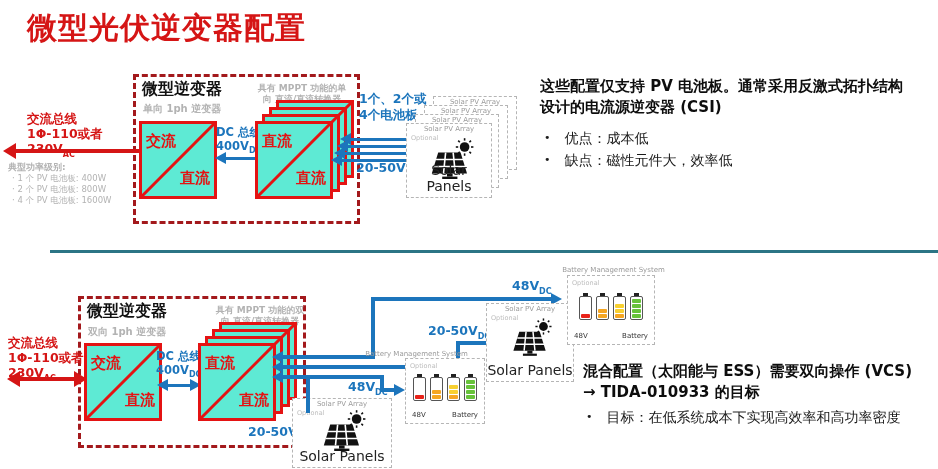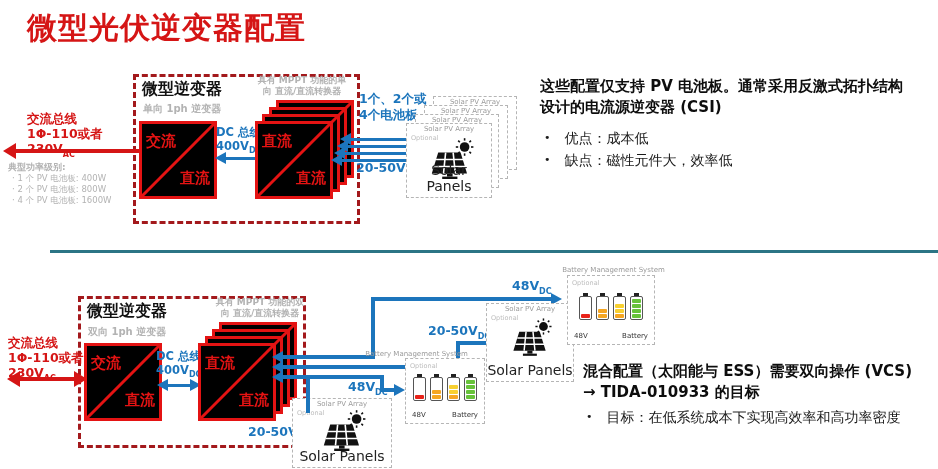--- a/index.html
+++ b/index.html
@@ -8,23 +8,23 @@
   }
   html,body{margin:0;padding:0;background:#888;}
   .stage{position:relative;width:938px;height:469px;background:#fff;overflow:hidden;
          font-family:"DejaVu Sans","Liberation Sans",sans-serif;}
   .abs{position:absolute;}
   .page-title{font-size:30px;font-weight:bold;color:var(--red);letter-spacing:1px;}
   
   .inv-box{border:3px dashed var(--dashred);background:transparent;}
   .inv-title{font-size:16px;font-weight:bold;color:#111;}
   .inv-sub{font-size:10px;font-weight:bold;color:#b3b3b3;text-align:right;}
-  .mppt{font-size:9px;font-weight:bold;color:#b3b3b3;text-align:center;line-height:11px;}
+  .mppt{font-size:9px;font-weight:bold;color:#b3b3b3;text-align:center;line-height:11px;margin-top:8px;}
   
-  .conv{width:72px;height:72px;background:#000000;border:3px solid var(--blockred);box-sizing:content-box;}
+  .conv{width:72px;height:72px;background:#5eead4;border:3px solid var(--blockred);box-sizing:content-box;}
   .conv svg{position:absolute;left:0;top:0;}
   .conv .tl{position:absolute;left:4px;top:8px;font-size:15px;font-weight:bold;color:var(--blockred);}
   .conv .br{position:absolute;right:4px;bottom:8px;font-size:15px;font-weight:bold;color:var(--blockred);}
   
   .red-bus{font-size:12.5px;font-weight:bold;color:var(--red);line-height:15px;}
   .blue-label{font-size:11.5px;font-weight:bold;color:var(--blue);line-height:14px;}
   .blue-big{font-size:12.5px;font-weight:bold;color:var(--blue);line-height:16px;}
   sub{font-size:8px;}
   .gray-note{font-size:9px;font-weight:bold;color:#b3b3b3;line-height:11px;}
   .gray-item{font-size:8.5px;color:#b3b3b3;line-height:11px;}

